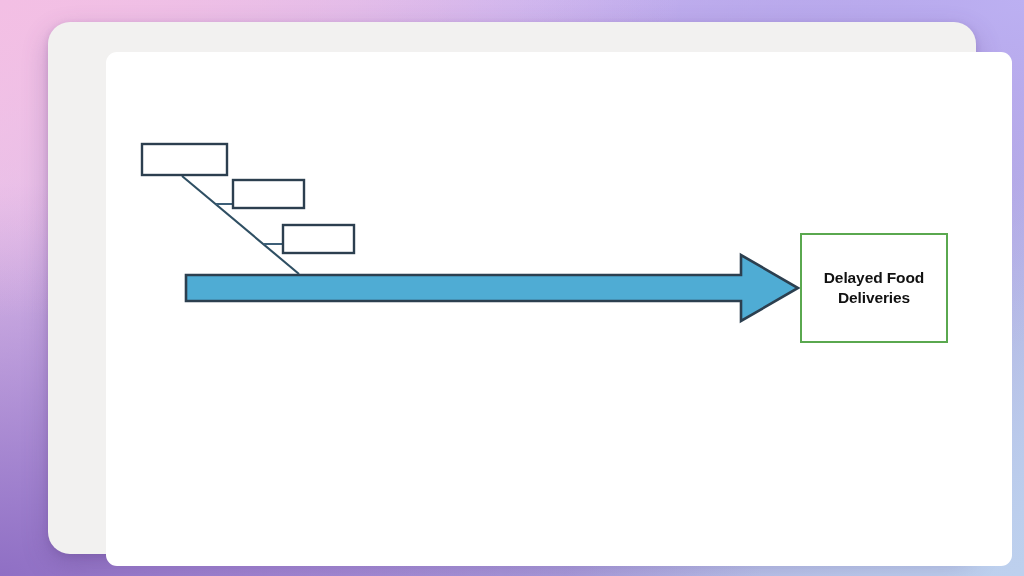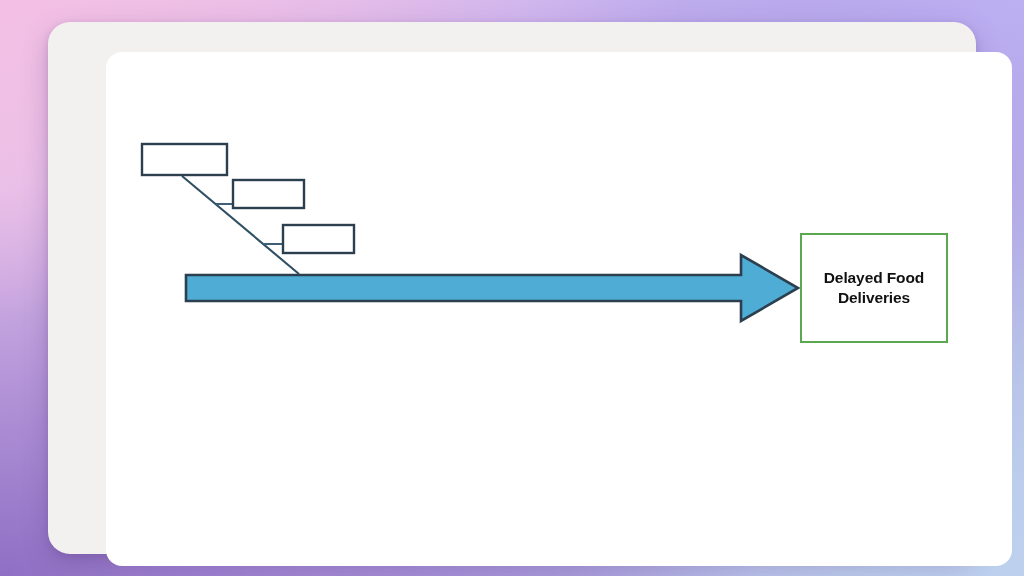--- a/index.html
+++ b/index.html
@@ -38,21 +38,21 @@
     box-shadow: 0 10px 26px rgba(90, 60, 130, 0.30),
                 0 2px 6px rgba(90, 60, 130, 0.18);
   }
 
   
   #canvas {
     position: absolute;
     left: 58px;  top: 30px;
     width: 906px; height: 514px;
     background: #ffffff;
-    border-radius: 16px;
+    border-radius: 11px;
     overflow: hidden;
   }
 
   
   #diagram-svg {
     position: absolute;
     left: 0; top: 0;
     width: 906px;
     height: 514px;
     display: block;

